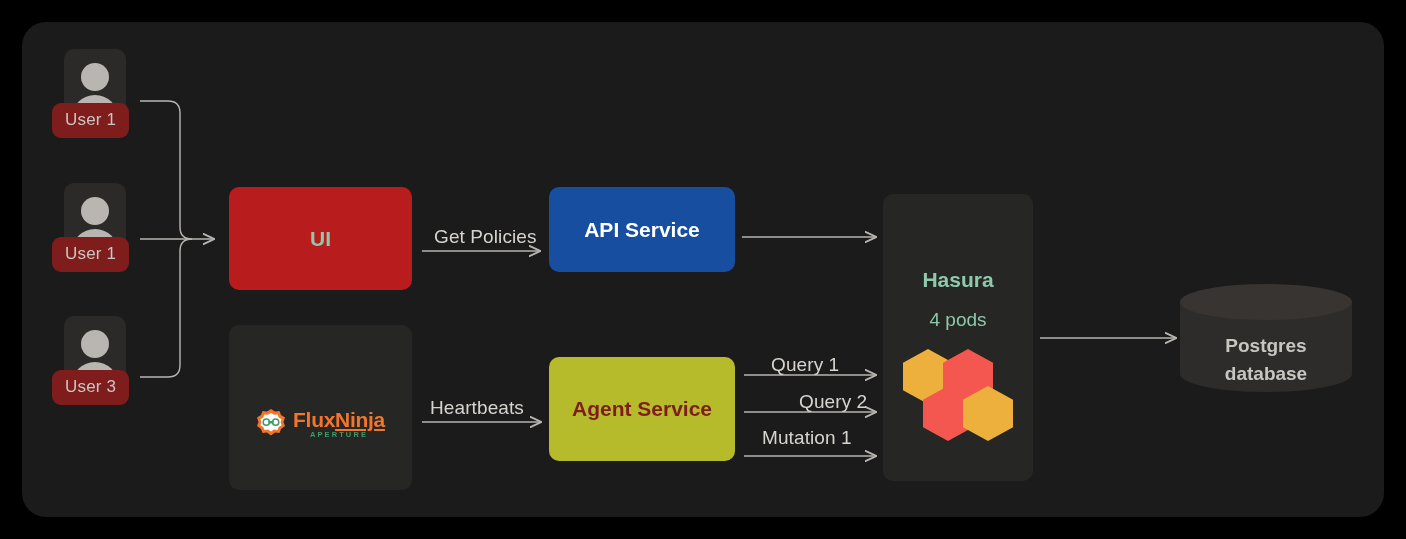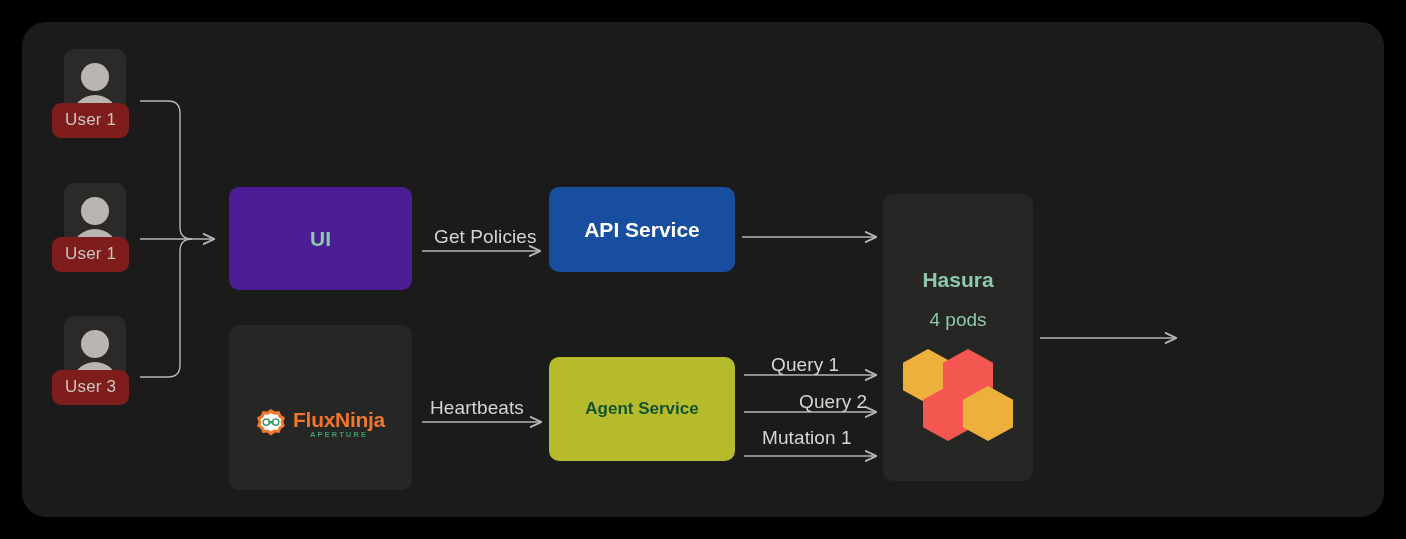--- a/index.html
+++ b/index.html
@@ -46,21 +46,21 @@
   
   .box {
     position: absolute;
     border-radius: 10px;
     display: flex;
     align-items: center;
     justify-content: center;
     text-align: center;
   }
   .box-ui {
-    background: #4c1d95;
+    background: #b91c1c;
     color: #8ec9ab;
     font-size: 21px;
     font-weight: 700;
   }
   .box-agent {
     background: #262624;
     flex-direction: column;
   }
   .agent-title {
     color: #8ec9ab;
@@ -70,22 +70,22 @@
     margin-top: 18px;
   }
   .box-api {
     background: #174ea0;
     color: #ffffff;
     font-size: 21px;
     font-weight: 700;
   }
   .box-agentsvc {
     background: #b5bb2b;
-    color: #14532d;
-    font-size: 17px;
+    color: #7f1d1d;
+    font-size: 21px;
     font-weight: 700;
   }
   .box-hasura {
     background: #262624;
     flex-direction: column;
     justify-content: flex-start;
   }
   .hasura-title {
     color: #8ec9ab;
     font-size: 21px;
@@ -115,21 +115,21 @@
     align-items: center;
     gap: 7px;
     margin-top: 32px;
   }
   .flux-badge { width: 30px; height: 32px; }
   .flux-text { display: flex; flex-direction: column; align-items: center; }
   .flux-name {
     font-size: 21px; font-weight: 700; letter-spacing: -.3px; line-height: 1;
   }
   .flux-name .flux-flux { color: #f2752b; }
-  .flux-name .flux-ninja { color: #f2752b; }
+  .flux-name .flux-ninja { color: #f2752b; text-decoration: underline; }
   .flux-aperture {
     font-size: 7.5px;
     font-weight: 700;
     letter-spacing: 2.1px;
     color: #3f9c6a;
     margin-top: 0;
   }
 
   
   .db {
@@ -259,19 +259,29 @@
     <div class="hasura-title">Hasura</div>
     <div class="hasura-sub">4 pods</div>
     <div class="hex-wrap">
       <div class="hex" style="left:0px;  top:0px;  background:#edb03c;"></div>
       <div class="hex" style="left:40px; top:0px;  background:#f4574f;"></div>
       <div class="hex" style="left:20px; top:37px; background:#f4574f;"></div>
       <div class="hex" style="left:60px; top:37px; background:#edb03c;"></div>
     </div>
   </div>
 
+  <div class="db" style="left:1178px; top:284px; width:176px; height:108px;">
+    <svg width="176" height="108" viewBox="0 0 176 108">
+      <path d="M2,18 v72 a86,18 0 0 0 172,0 v-72 z" fill="#2e2c2a"></path>
+      <ellipse cx="88" cy="18" rx="86" ry="18" fill="#373431"></ellipse>
+    </svg>
+    <div class="db-label">
+      <div>Postgres</div>
+      <div>database</div>
+    </div>
+  </div>
 
   <div class="edge-label" style="left:434px; top:226px;">Get Policies</div>
   <div class="edge-label" style="left:430px; top:397px;">Heartbeats</div>
   <div class="edge-label" style="left:771px; top:354px;">Query 1</div>
   <div class="edge-label" style="left:771px; top:391px;margin-left:28px;">Query 2</div>
   <div class="edge-label" style="left:762px; top:427px;">Mutation 1</div>
 </div>
 
 </body></html>

